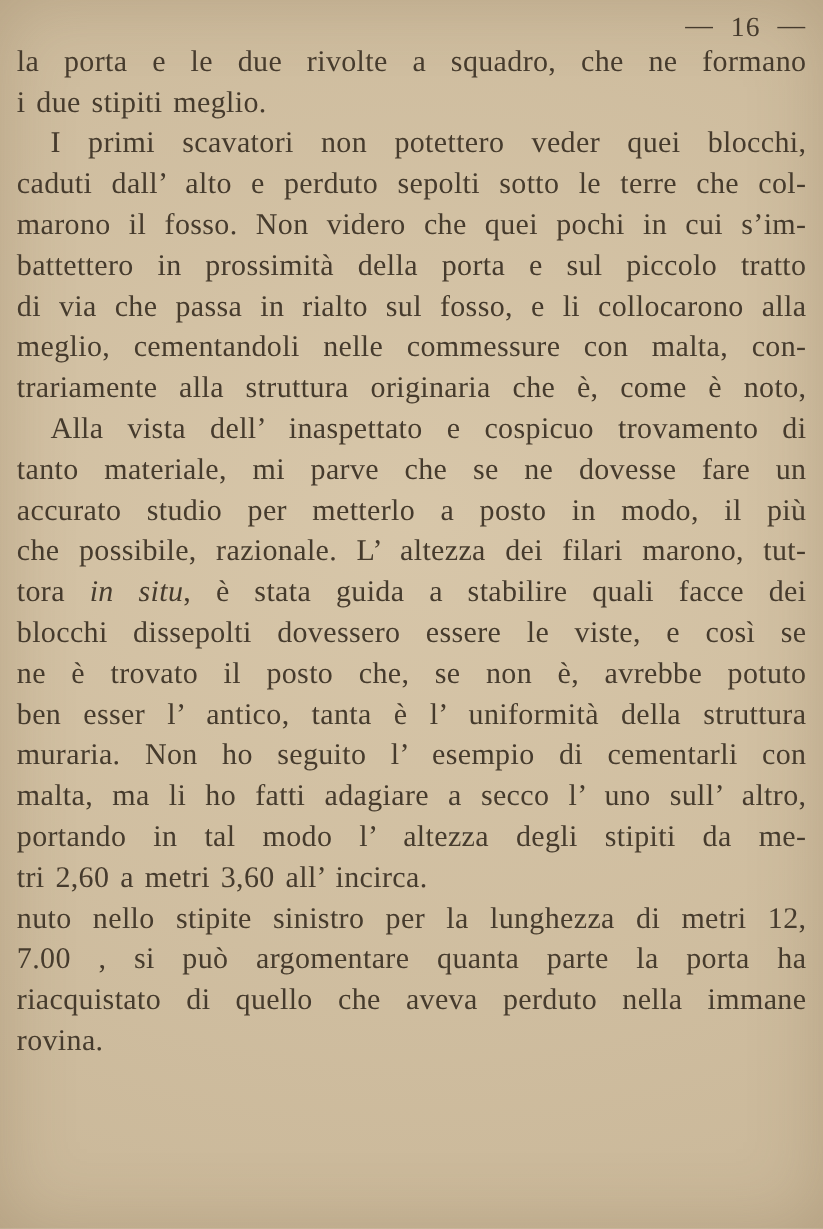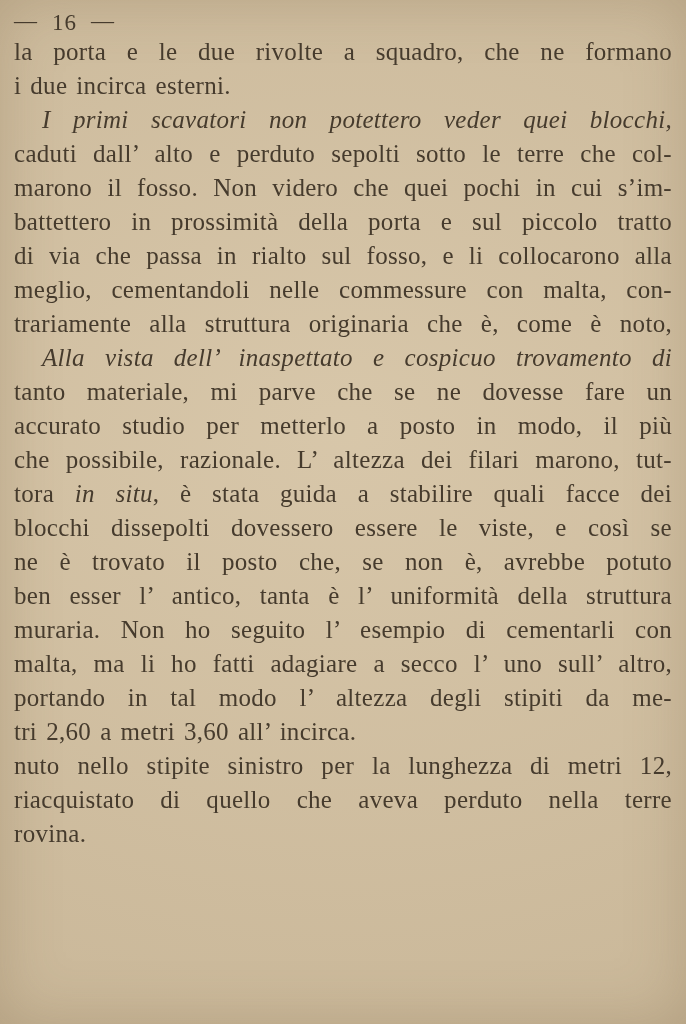--- a/index.html
+++ b/index.html
@@ -21,21 +21,21 @@
       radial-gradient(900px 700px at 50% 42%, rgba(255,255,255,0.06), rgba(92,72,44,0.10)),
       #d5c3a4;
     box-shadow: inset 0 0 60px rgba(110, 88, 55, 0.25);
     color: #463b2d;
   }
   .page-header {
     position: absolute;
     top: 10px;
     left: 0;
     width: 100%;
-    text-align: left;
+    text-align: right;
     font-size: 23px;
     letter-spacing: 1px;
   }
   .page-header .dash {
     display: inline-block;
     margin: 0 14px;
     transform: translateY(-2px);
   }
   .page-header .pagenum {
     font-variant-numeric: oldstyle-nums;
@@ -55,39 +55,38 @@
     height: 34px;
     letter-spacing: 0.3px;
     word-spacing: 2.5px;
     white-space: nowrap;
     text-align: justify;
     text-align-last: justify;
     text-rendering: optimizeLegibility;
   }
   .line.indent {
     text-indent: 28px;
-    font-style: italic;
   }
   .line.para-end {
     text-align-last: left;
   }
   .line i {
   }
 </style>
 </head>
 <body>
 
 <div class="page" style="color: rgb(70, 59, 45);">
   <div class="page-header">
     <span class="dash">—</span><span class="pagenum">16</span><span class="dash">—</span>
   </div>
   <div class="text-block">
       <div class="paragraph">
         <div class="line"><span>la porta e le due rivolte a squadro, che ne formano</span></div>
-        <div class="line para-end"><span>i due incirca esterni.</span></div>
+        <div class="line para-end"><span>i due stipiti meglio.</span></div>
       </div>
       <div class="paragraph">
         <div class="line indent"><span>I primi scavatori non potettero veder quei blocchi,</span></div>
         <div class="line"><span>caduti dall’ alto e perduto sepolti sotto le terre che col-</span></div>
         <div class="line"><span>marono il fosso. Non videro che quei pochi in cui s’im-</span></div>
         <div class="line"><span>battettero in prossimità della porta e sul piccolo tratto</span></div>
         <div class="line"><span>di via che passa in rialto sul fosso, e li collocarono alla</span></div>
         <div class="line"><span>meglio, cementandoli nelle commessure con malta, con-</span></div>
         <div class="line"><span>trariamente alla struttura originaria che è, come è noto,</span></div>
       </div>
@@ -100,17 +99,18 @@
         <div class="line"><span>blocchi dissepolti dovessero essere le viste, e così se</span></div>
         <div class="line"><span>ne è trovato il posto che, se non è, avrebbe potuto</span></div>
         <div class="line"><span>ben esser l’ antico, tanta è l’ uniformità della struttura</span></div>
         <div class="line"><span>muraria. Non ho seguito l’ esempio di cementarli con</span></div>
         <div class="line"><span>malta, ma li ho fatti adagiare a secco l’ uno sull’ altro,</span></div>
         <div class="line"><span>portando in tal modo l’ altezza degli stipiti da me-</span></div>
         <div class="line para-end"><span>tri 2,60 a metri 3,60 all’ incirca.</span></div>
       </div>
       <div class="paragraph">
         <div class="line"><span>nuto nello stipite sinistro per la lunghezza di metri 12,</span></div>
-        <div class="line"><span>riacquistato di quello che aveva perduto nella terre</span></div>
+        <div class="line"><span>7.00 , si può argomentare quanta parte la porta ha</span></div>
+        <div class="line"><span>riacquistato di quello che aveva perduto nella immane</span></div>
         <div class="line para-end"><span>rovina.</span></div>
       </div>
     </div>
 </div>
 
 </body></html>

